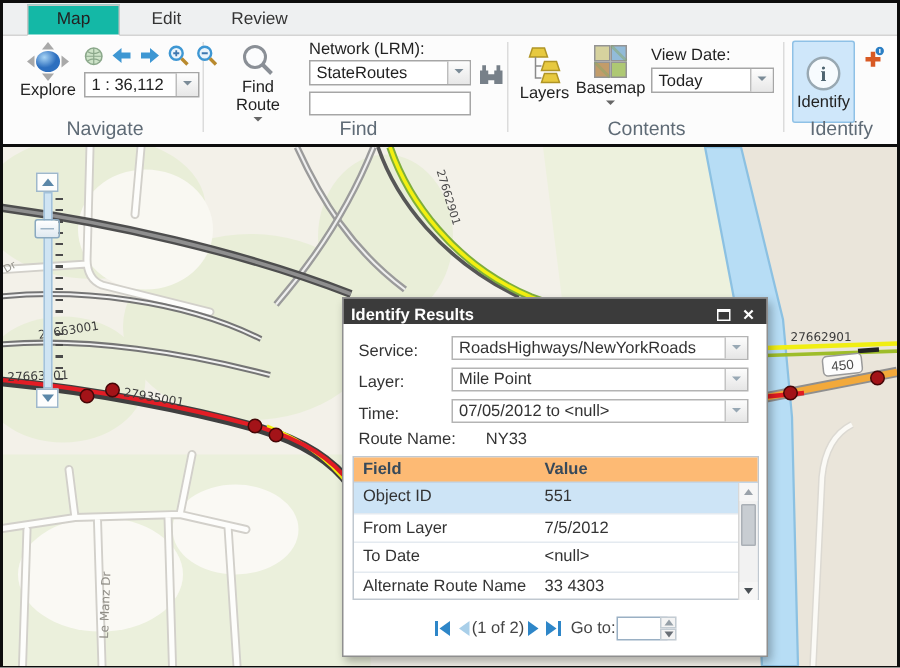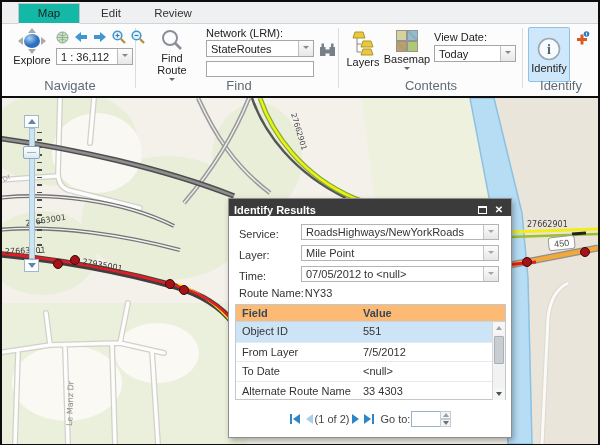--- a/index.html
+++ b/index.html
@@ -348,21 +348,21 @@
       <div class="drow" style="top:67px">
         <span class="dlabel">Time:</span>
         <span class="fcombo">
           <span class="txt">07/05/2012 to &lt;null&gt;</span>
           <span class="btn">
               <span class="caret" style="border-top-color:#98a8b4"></span>
             </span>
         </span>
       </div>
       <div class="drow" style="top:88px">
-        <span style="margin-right:1px">Route Name:</span>
+        <span style="margin-right:20px">Route Name:</span>
         <span>NY33</span>
       </div>
 
       <div class="dtable">
         <div class="thead">
           <span class="c1">Field</span>
           <span class="c2">Value</span>
         </div>
         <div class="trows">
           <div class="trow sel">

